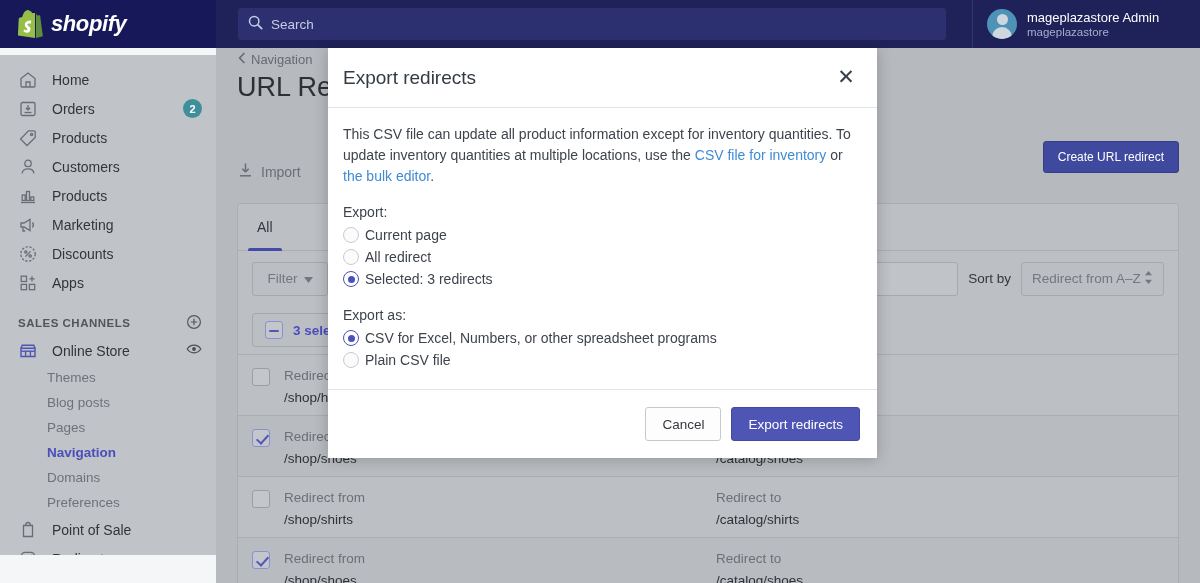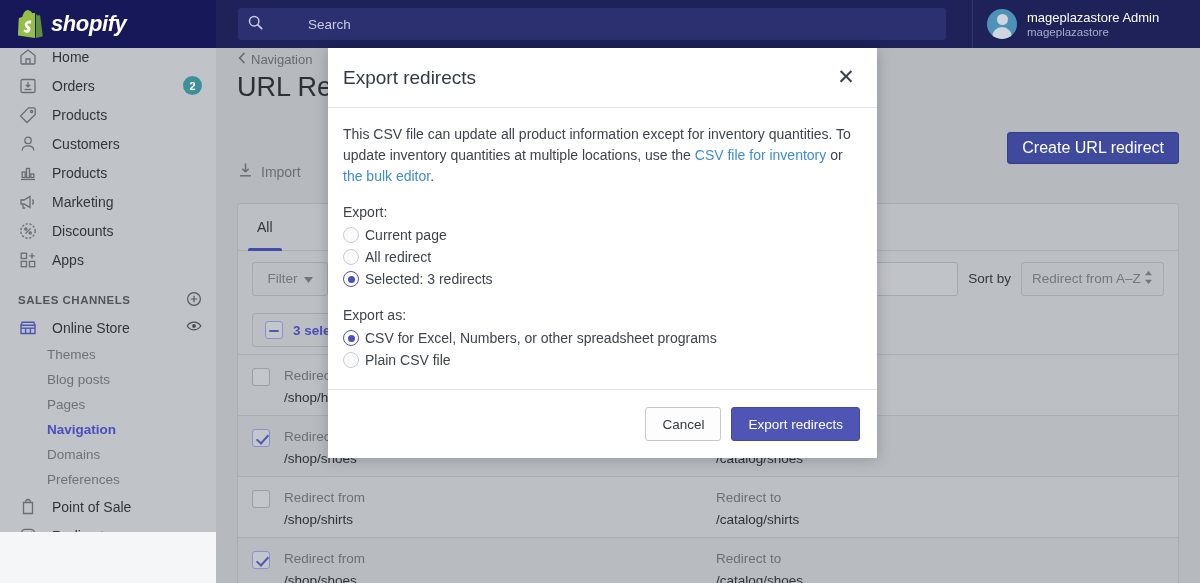--- a/index.html
+++ b/index.html
@@ -25,21 +25,21 @@
     color: #ffffff; font-size: 22px; font-style: italic; font-weight: 700;
     letter-spacing: -0.4px;
   }
   .topbar-searchwrap {
     flex: 1; display: flex; align-items: center; padding: 0 22px;
   }
   .search-box {
     width: 708px; height: 32px; background: #2d3070; border-radius: 3px;
     display: flex; align-items: center; padding: 0 10px; gap: 8px;
   }
-  .search-box .ph { color: #c9cbe4; font-size: 13.5px; margin-left: 37px; }
+  .search-box .ph { color: #c9cbe4; font-size: 13.5px; }
   .topbar-user {
     width: 228px; height: 48px; border-left: 1px solid #353870;
     display: flex; align-items: center; gap: 10px; padding-left: 14px;
   }
   .avatar {
     width: 30px; height: 30px; border-radius: 50%; background: #4f92b8;
     position: relative; overflow: hidden; flex: none;
   }
   .avatar::before {
     content: ""; position: absolute; width: 11px; height: 11px;
@@ -47,21 +47,21 @@
   }
   .avatar::after {
     content: ""; position: absolute; width: 20px; height: 13px;
     border-radius: 10px 10px 0 0; background: #cfd7de; left: 5px; top: 18px;
   }
   .user-name { color: #ffffff; font-size: 13px; line-height: 15px; }
   .user-sub  { color: #a9accd; font-size: 11.5px; line-height: 14px; }
 
   
   .sidebar {
-    position: absolute; top: 32px; left: 0; width: 216px; height: 500px;
+    position: absolute; top: 55px; left: 0; width: 216px; height: 500px;
     background: #c0c3c8; z-index: 50; overflow: hidden;
   }
   .nav-list { padding-top: 10px; }
   .nav-item {
     height: 29px; display: flex; align-items: center; gap: 14px;
     padding: 0 14px 0 18px; color: #46494e; font-size: 14px;
     position: relative;
   }
   .nav-item .lbl { flex: 1; }
   .badge {
@@ -115,22 +115,22 @@
   }
   .import-btn {
     position: absolute; top: 114px; left: 22px; font-size: 14px;
     color: #6b6e74; display: flex; align-items: center; gap: 8px;
   }
   .export-btn {
     position: absolute; top: 114px; left: 118px; font-size: 14px;
     color: #6b6e74; display: flex; align-items: center; gap: 8px;
   }
   .create-btn {
-    position: absolute; top: 84px; right: 21px; height: 32px;
-    background: #3f4a9e; color: #ffffff; font-size: 16px;
+    position: absolute; top: 93px; right: 21px; height: 32px;
+    background: #3f4a9e; color: #ffffff; font-size: 12px;
     border-radius: 3px; border: 1px solid #363f86;
     display: flex; align-items: center; padding: 0 14px;
   }
 
   
   .card {
     position: absolute; top: 155px; left: 21px; width: 942px; height: 430px;
     background: #bcbfc4; border: 1px solid #aaadb2; border-radius: 3px;
   }
   .tabs-row {

